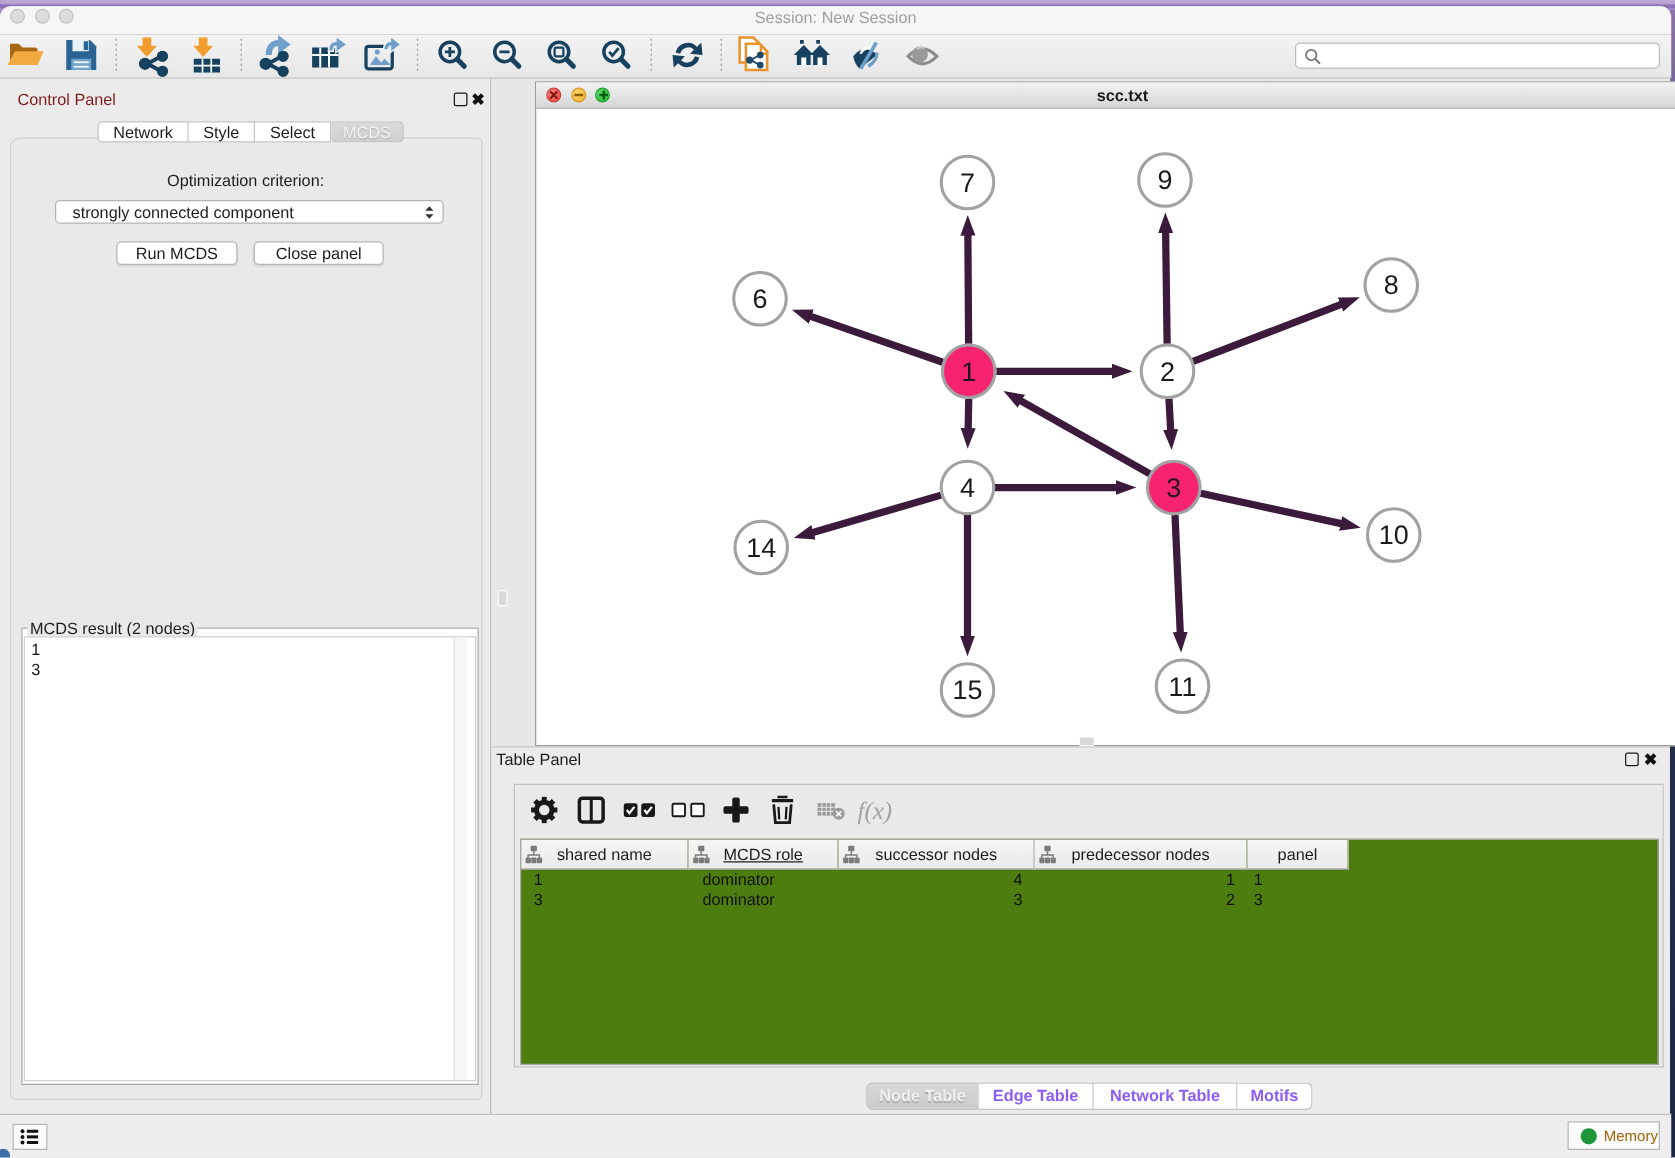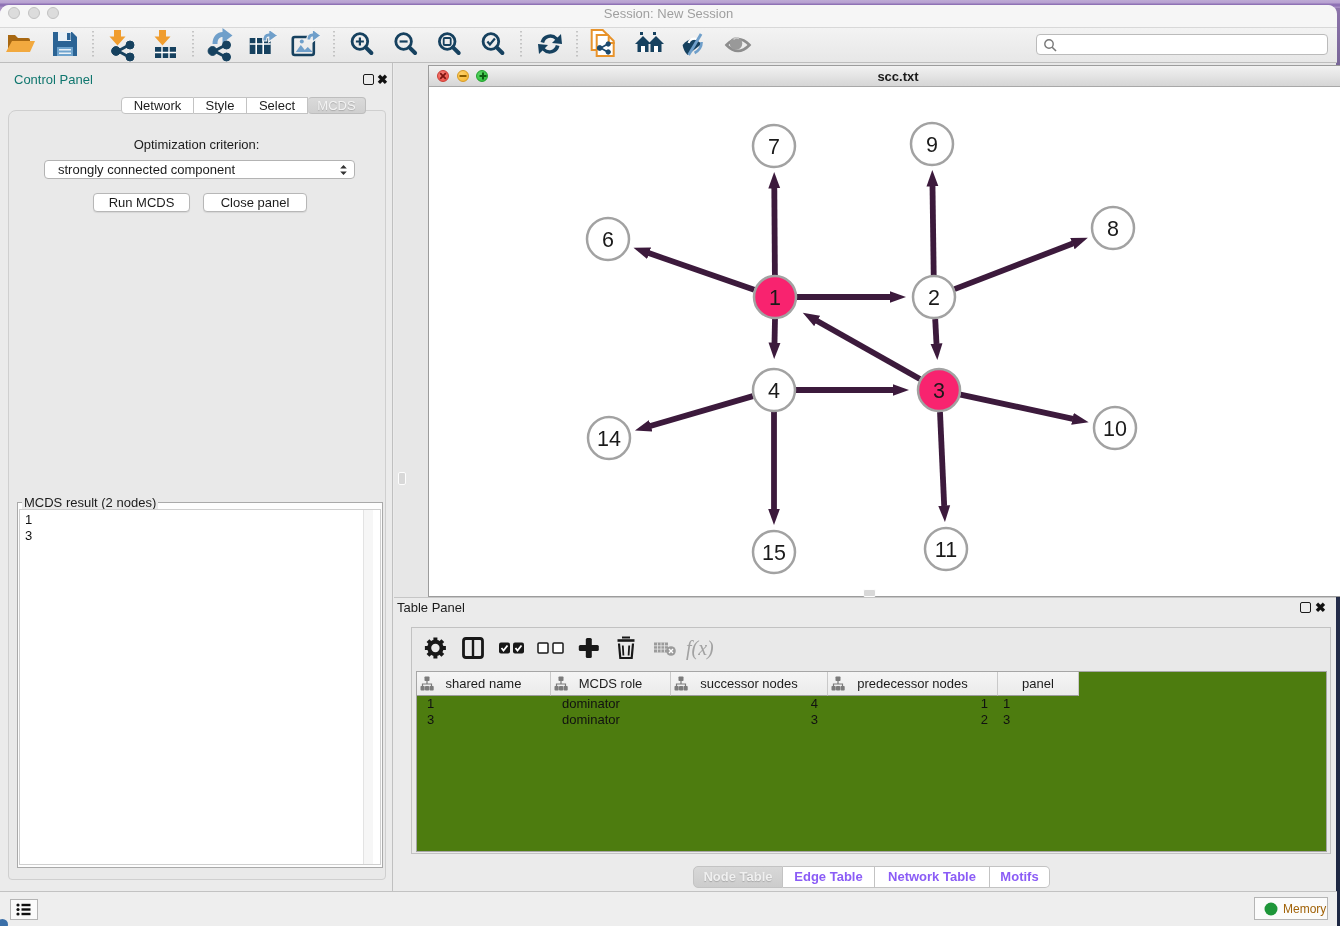--- a/index.html
+++ b/index.html
@@ -13,24 +13,24 @@
   
   #titlebar{left:0;top:5px;width:1337px;height:22px;background:#f6f6f6;border-radius:9px 9px 0 0;
             border-bottom:1px solid #d8d8d8;}
   .tl{width:12px;height:12px;border-radius:50%;top:7px;background:#dcdcdc;border:1px solid #c2c2c2;box-sizing:border-box;}
   #winTitle{top:6px;left:0;width:1337px;text-align:center;font-size:13px;color:#9f9f9f;}
   
   #toolbar{left:0;top:28px;width:1337px;height:34px;background:linear-gradient(#f3f3f3,#e7e7e7);
            border-bottom:1px solid #bdbdbd;}
   
   #cpanel{left:0;top:63px;width:393px;height:828px;background:#ebebeb;border-right:1px solid #c0c0c0;box-sizing:border-box;}
-  #cpHead{left:14px;top:72px;font-size:13px;color:#0f766e;}
+  #cpHead{left:14px;top:72px;font-size:13px;color:#7f1d1d;}
   .floatbtn{width:11px;height:11px;border:1.6px solid #1a1a1a;border-radius:2px;box-sizing:border-box;}
   .closex{font-size:13px;font-weight:bold;color:#111;line-height:12px;}
-  .tabrow{height:17px;display:flex;margin-left:43px;}
+  .tabrow{height:17px;display:flex;}
   .tab{box-sizing:border-box;height:17px;border:1px solid #c3c3c3;background:#fff;color:#1c1c1c;
        font-size:13px;text-align:center;line-height:16px;border-left:none;}
   .tab.first{border-left:1px solid #c3c3c3;border-radius:4px 0 0 4px;}
   .tab.sel{background:linear-gradient(#dadada,#cfcfcf);color:#f3f3f3;text-shadow:0 1px 1px #aaa;border-color:#bdbdbd;}
   #cpBox{left:8px;top:110px;width:378px;height:770px;background:#e9e9e9;border:1px solid #cfcfcf;
          border-radius:8px 4px 4px 4px;box-sizing:border-box;}
   #optLabel{left:0;top:137px;width:393px;text-align:center;font-size:13px;color:#1c1c1c;}
   #dropdown{left:44px;top:160px;width:311px;height:19px;background:#fff;border:1px solid #b3b3b3;border-radius:4px;
             box-sizing:border-box;font-size:13px;color:#1c1c1c;line-height:17px;padding-left:13px;}
   .btn{height:19px;background:#fff;border:1px solid #b7b7b7;border-radius:4px;box-sizing:border-box;
@@ -359,21 +359,21 @@
     <g transform="translate(253,20)">
       <rect x="-11" y="-5.5" width="14" height="10" fill="#9b9b9b"></rect>
       <path d="M-11,-2.2 h14 M-11,1.1 h14 M-7.5,-5.5 v10 M-4,-5.5 v10 M-0.5,-5.5 v10" stroke="#e9e9e9" stroke-width="0.8"></path>
       <circle cx="6" cy="3" r="4.8" fill="#9b9b9b"></circle>
       <path d="M4,1 l4,4 M8,1 l-4,4" stroke="#fff" stroke-width="1.4"></path>
     </g>
     <text x="274" y="27" font-family="Liberation Serif,serif" font-style="italic" font-size="20" fill="#a2a2a2">f(x)</text>
   </svg>
   <div class="abs" id="tsub">
     <div class="abs hcell" style="left:0;top:0;width:134px;">shared name</div>
-    <div class="abs hcell" style="left:134px;top:0;width:120px;">MCDS role</div>
+    <div class="abs hcell" style="left:134px;top:0;width:120px;text-decoration:underline;">MCDS role</div>
     <div class="abs hcell" style="left:254px;top:0;width:157px;">successor nodes</div>
     <div class="abs hcell" style="left:411px;top:0;width:170px;">predecessor nodes</div>
     <div class="abs hcell" style="left:581px;top:0;width:81px;">panel</div>
     <svg class="abs" style="left:0;top:0;" width="600" height="24" viewBox="0 0 600 24">
       <g fill="#7b7b7b">
         <g id="treeic">
             <rect x="7.5" y="4.5" width="5" height="4.5" rx="0.8"></rect>
             <rect x="3.5" y="14" width="4.2" height="4.5" rx="0.8"></rect>
             <rect x="8" y="14" width="4.2" height="4.5" rx="0.8"></rect>
             <rect x="12.5" y="14" width="4.2" height="4.5" rx="0.8"></rect>

